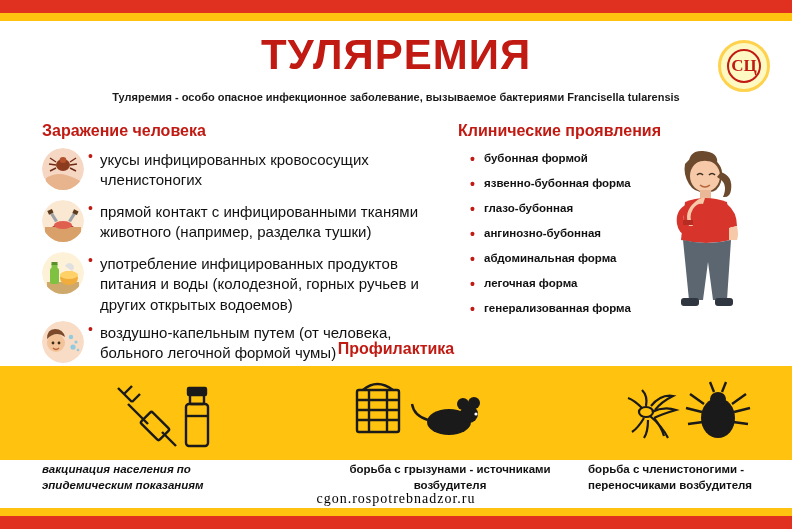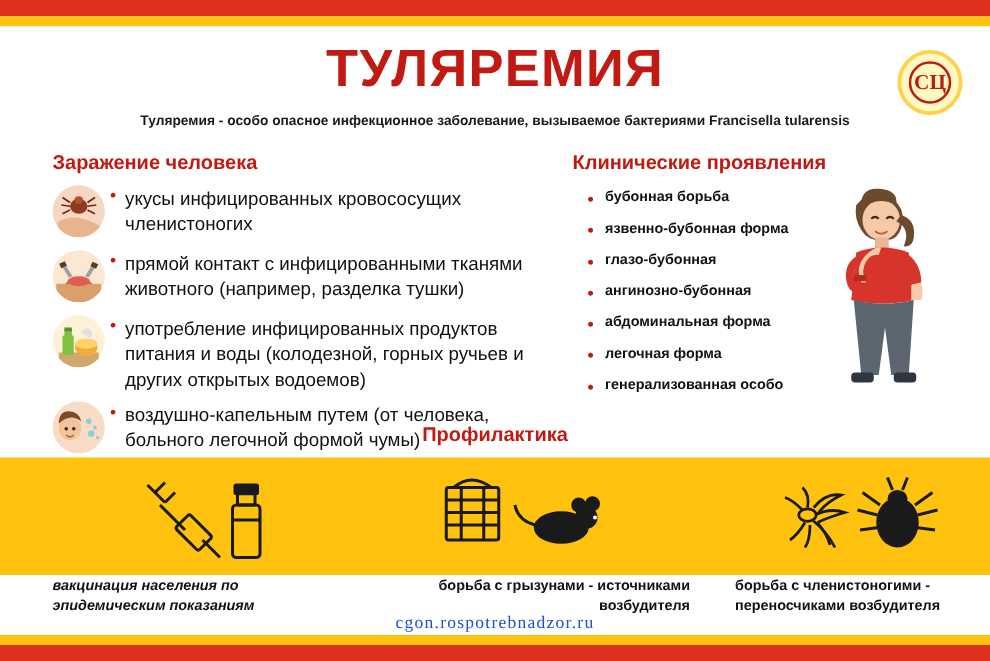--- a/index.html
+++ b/index.html
@@ -196,32 +196,32 @@
     text-align: center;
   }
   .prof-caption {
     position: absolute;
     font-size: 11.5px;
     font-weight: bold;
     color: #111;
     line-height: 1.35;
   }
   #cap0 { top: 462px; left: 42px;  width: 240px; text-align: left; font-style: italic; }
-  #cap1 { top: 462px; left: 322px; width: 230px; text-align: right; }
+  #cap1 { top: 462px; left: 335px; width: 230px; text-align: center; }
   #cap2 { top: 462px; left: 588px; width: 220px; text-align: left; }
 
   
   .watermark {
     position: absolute;
     bottom: 22px;
     left: 0;
     width: 792px;
     text-align: center;
     font-size: 14px;
-    color: #1d4ed8;
+    color: #000000;
     font-family: "Liberation Serif", serif;
     letter-spacing: 1px;
   }
   .bot-yellow {
     position: absolute;
     bottom: 13px; left: 0;
     width: 792px; height: 8px;
     background: #ffc20e;
   }
   .bot-red {
@@ -320,27 +320,27 @@
           <circle cx="31" cy="26" r="2.6" fill="#7ec8e3" opacity="0.85"></circle>
           <circle cx="36" cy="29" r="1.3" fill="#7ec8e3" opacity="0.85"></circle>
         </svg>
       </div>
       <div class="route-text">воздушно-капельным путем (от человека, больного легочной формой чумы)</div>
     </div>
 
   </div>
 
   <div class="right-block">
-    <div class="form-item">бубонная борьба</div>
+    <div class="form-item">бубонная формой</div>
     <div class="form-item">язвенно-бубонная форма</div>
     <div class="form-item">глазо-бубонная</div>
     <div class="form-item">ангинозно-бубонная</div>
     <div class="form-item">абдоминальная форма</div>
     <div class="form-item">легочная форма</div>
-    <div class="form-item">генерализованная особо</div>
+    <div class="form-item">генерализованная форма</div>
   </div>
 
   <div class="person">
     <svg width="110" height="190" viewBox="0 0 110 190">
 
       <path d="M30 22 q14 -16 30 -4 q10 8 6 22 q-3 10 -12 10 q-14 2 -20 -8 q-6 -10 -4 -20z" fill="#6b4a2e"></path>
 
       <ellipse cx="50" cy="34" rx="15" ry="16" fill="#f6c9a8"></ellipse>
 
       <path d="M34 26 q12 -12 28 -4 q2 -12 -14 -13 q-16 -1 -14 17z" fill="#6b4a2e"></path>

